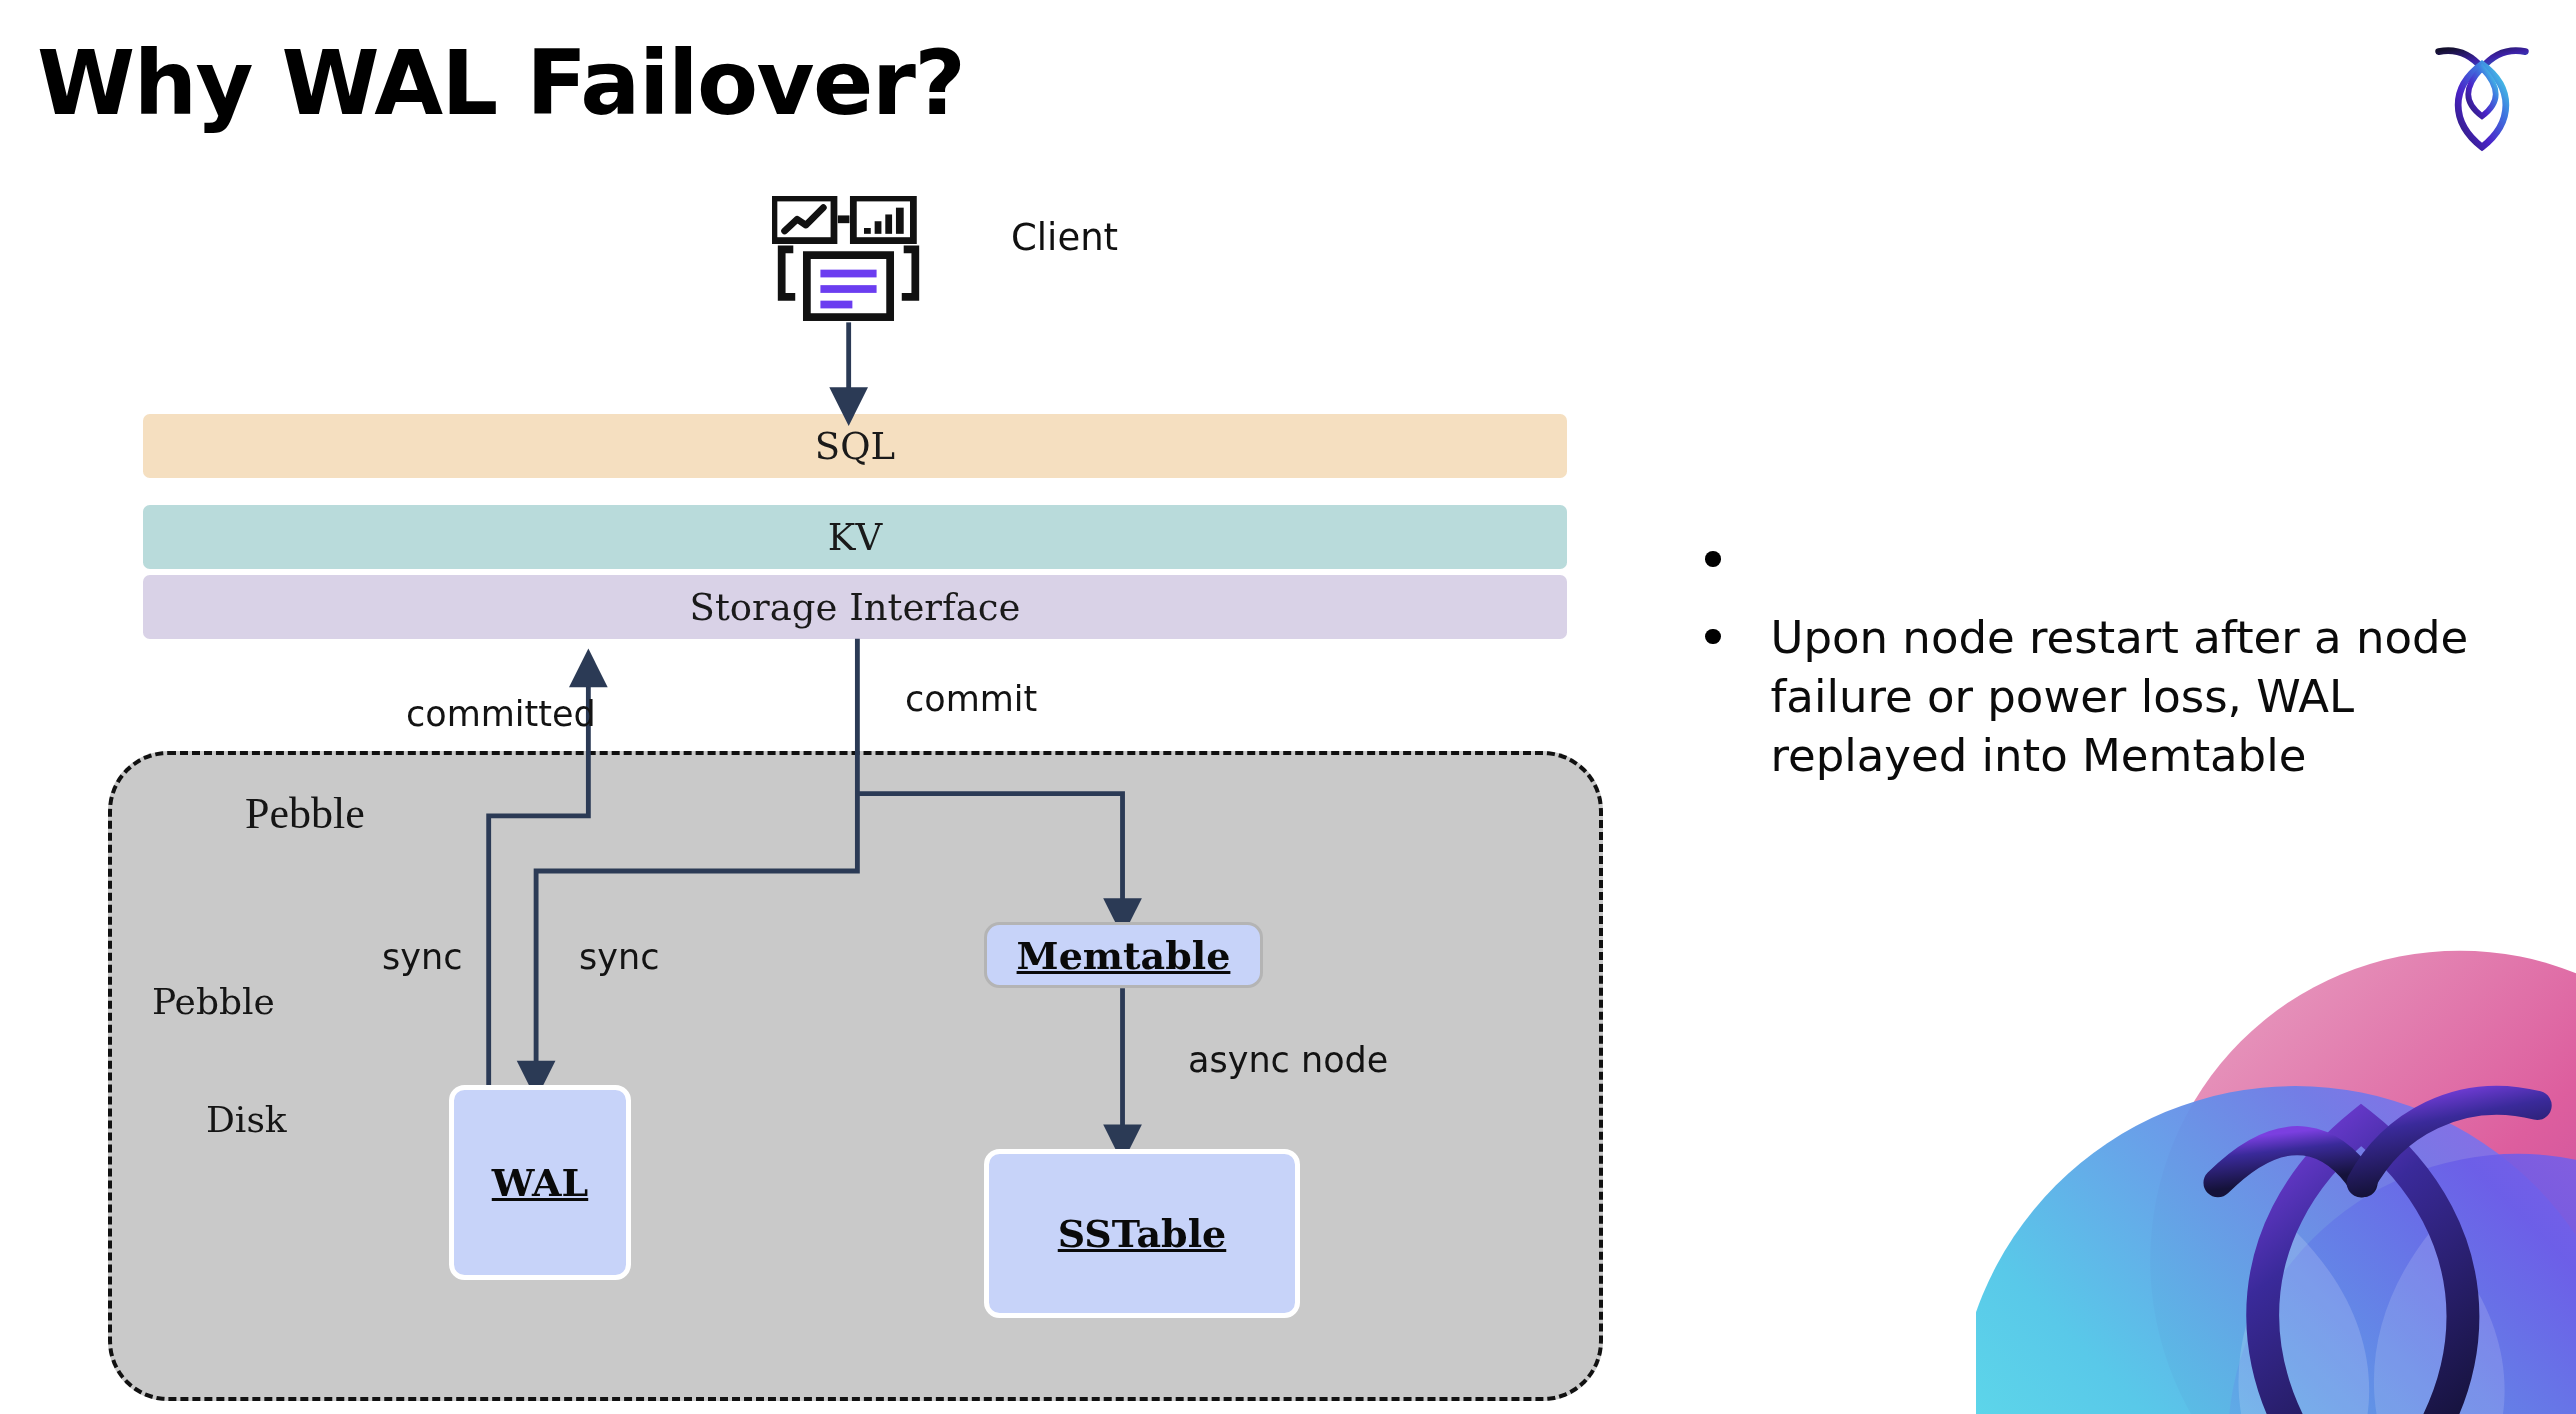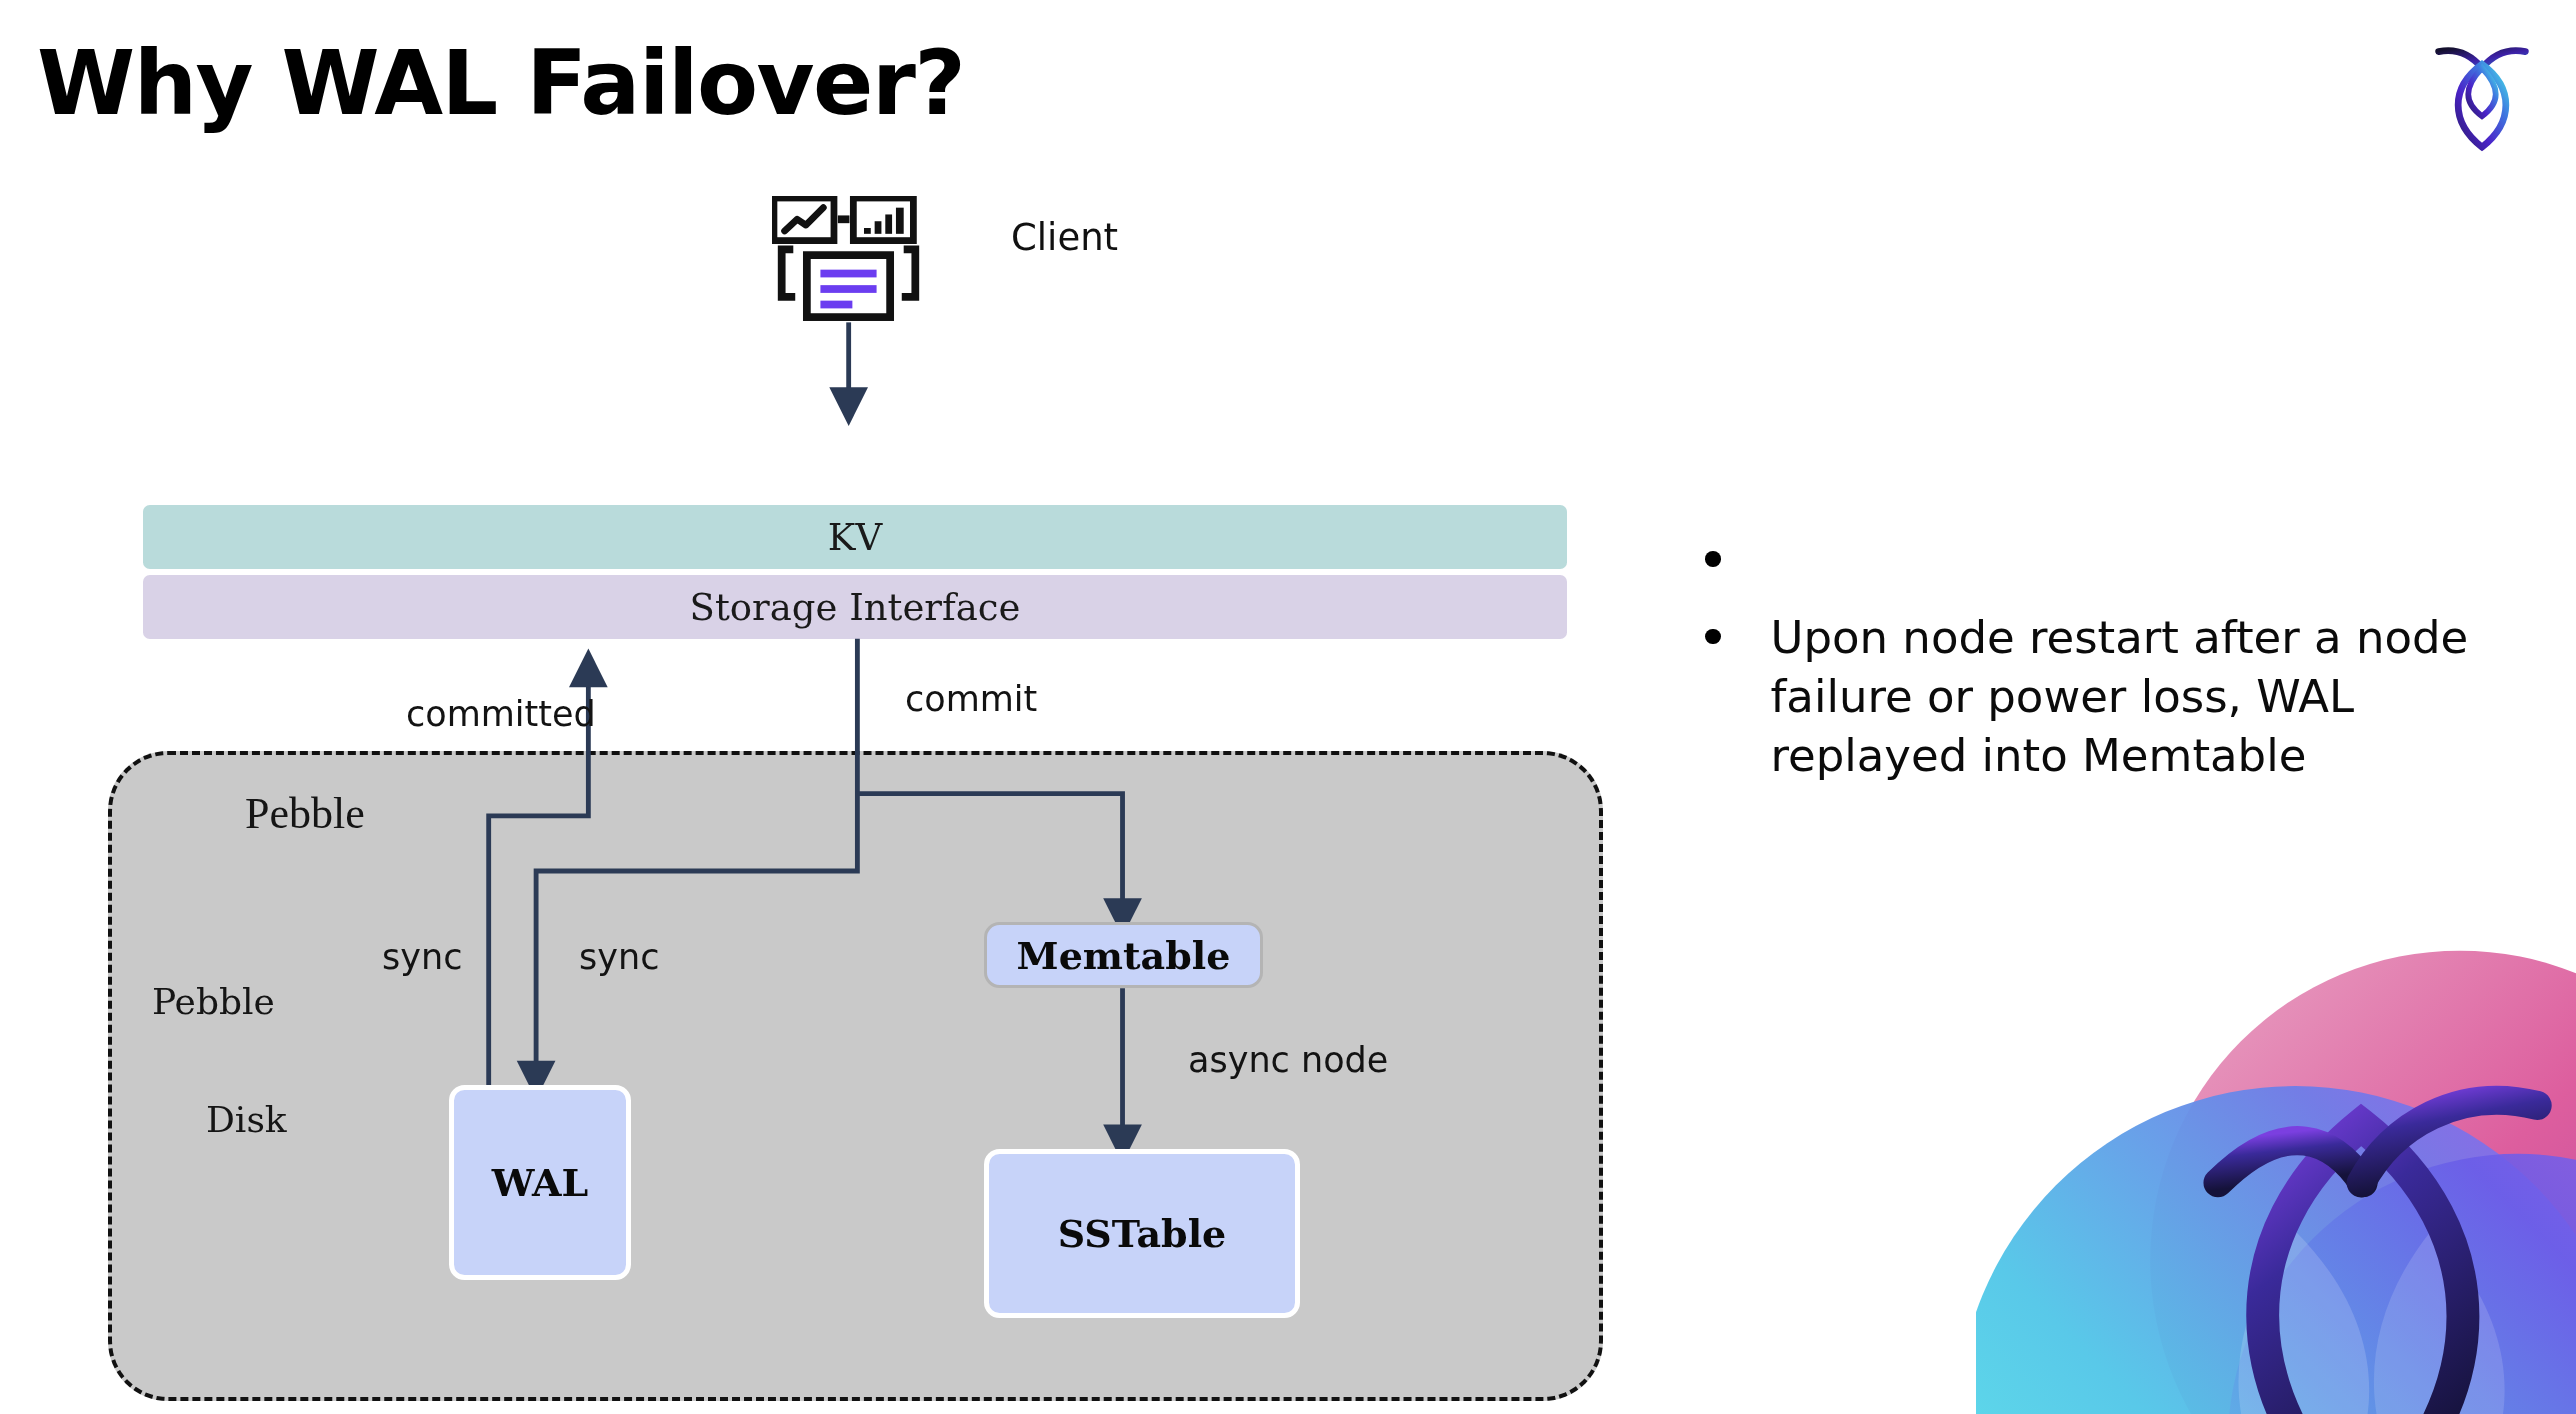--- a/index.html
+++ b/index.html
@@ -126,20 +126,21 @@
     background: #c7d3f9;
     border-radius: 15.5px;
     display: flex;
     align-items: center;
     justify-content: center;
     font-family: "DejaVu Serif", serif;
     font-weight: 700;
     font-size: 38px;
     color: #0a0a0a;
     box-sizing: border-box;
+    text-decoration: underline;
   }
   #node-memtable {
     left: 984px; top: 922px;
     width: 279px; height: 66px;
     border: 3.9px solid #b4b4b4;
   }
   #node-wal {
     left: 449px; top: 1085px;
     width: 182px; height: 195px;
     border: 5.8px solid #ffffff;
@@ -262,20 +263,23 @@
       <polyline points="136,55 148,55 148,104 134,104" fill="none" stroke="#111111" stroke-width="8"></polyline>
 
       <rect x="36" y="61" width="86" height="64" fill="#ffffff" stroke="#111111" stroke-width="8"></rect>
       <rect x="50" y="76" width="58" height="8" fill="#6b3df0"></rect>
       <rect x="50" y="92" width="58" height="8" fill="#6b3df0"></rect>
       <rect x="50" y="108" width="33" height="8" fill="#6b3df0"></rect>
     </svg>
   </div>
   <div id="client-label">Client</div>
 
+  <div id="bar-sql" class="layer-bar">
+    <span>SQL</span>
+  </div>
   <div id="bar-kv" class="layer-bar">
     <span>KV</span>
   </div>
   <div id="bar-storage" class="layer-bar">
     <span>Storage Interface</span>
   </div>
 
   <div id="pebble-box">
     
   </div>

